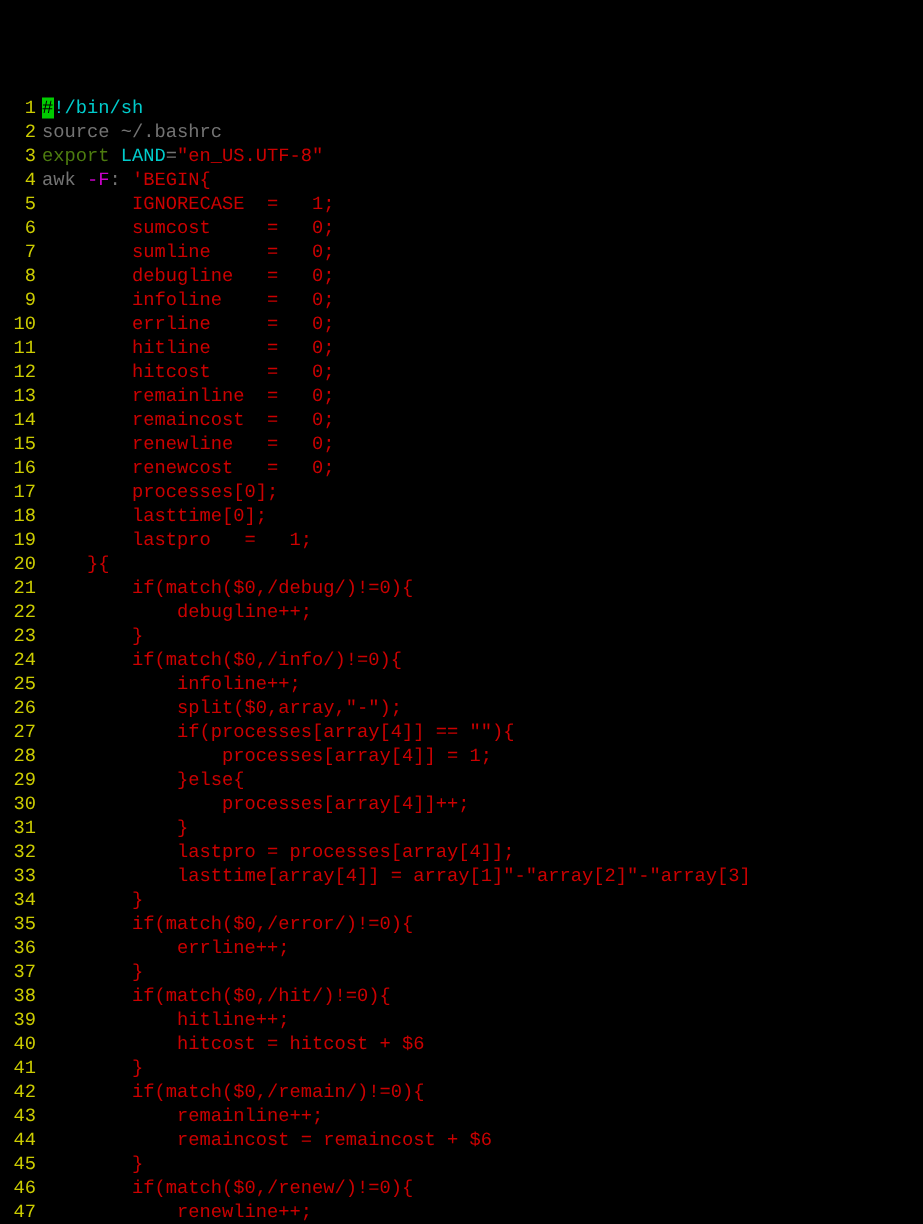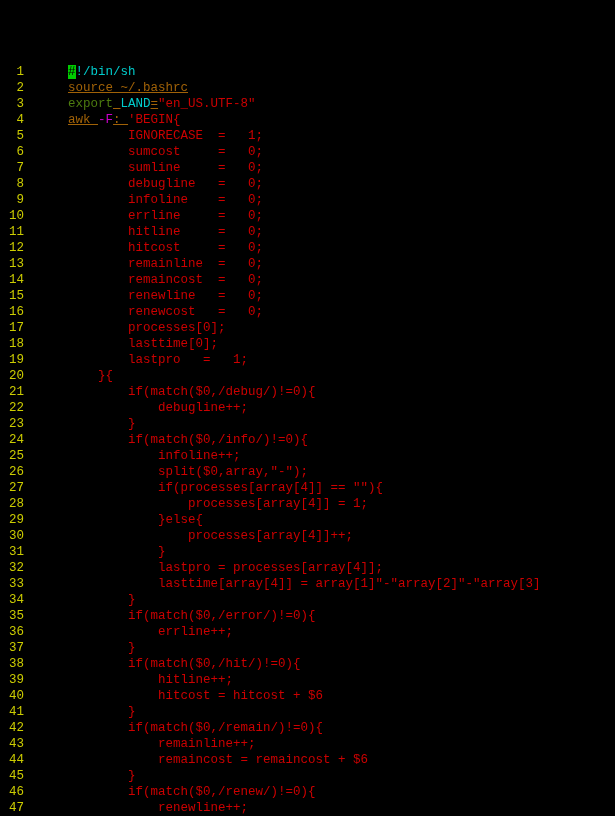--- a/index.html
+++ b/index.html
@@ -24,24 +24,23 @@
   .lineno {
     color: #cccc00;
     width: 28px;
     text-align: right;
     padding-right: 4px;
     flex-shrink: 0;
     user-select: none;
   }
   .code {
     flex: 1;
-    margin-left: 40px;
   }
   .c-cyan    { color: #00cccc; }
-  .c-white   { color: #a16207; text-decoration: underline; }
+  .c-white   { color: #737373; }
   .c-red     { color: #cc0000; }
   .c-yellow  { color: #4d7c0f; }
   .c-purple  { color: #cc00cc; }
   .cursor {
     background: #00cc00;
     color: #000000;
   }
 </style>
 </head>
 <body>

